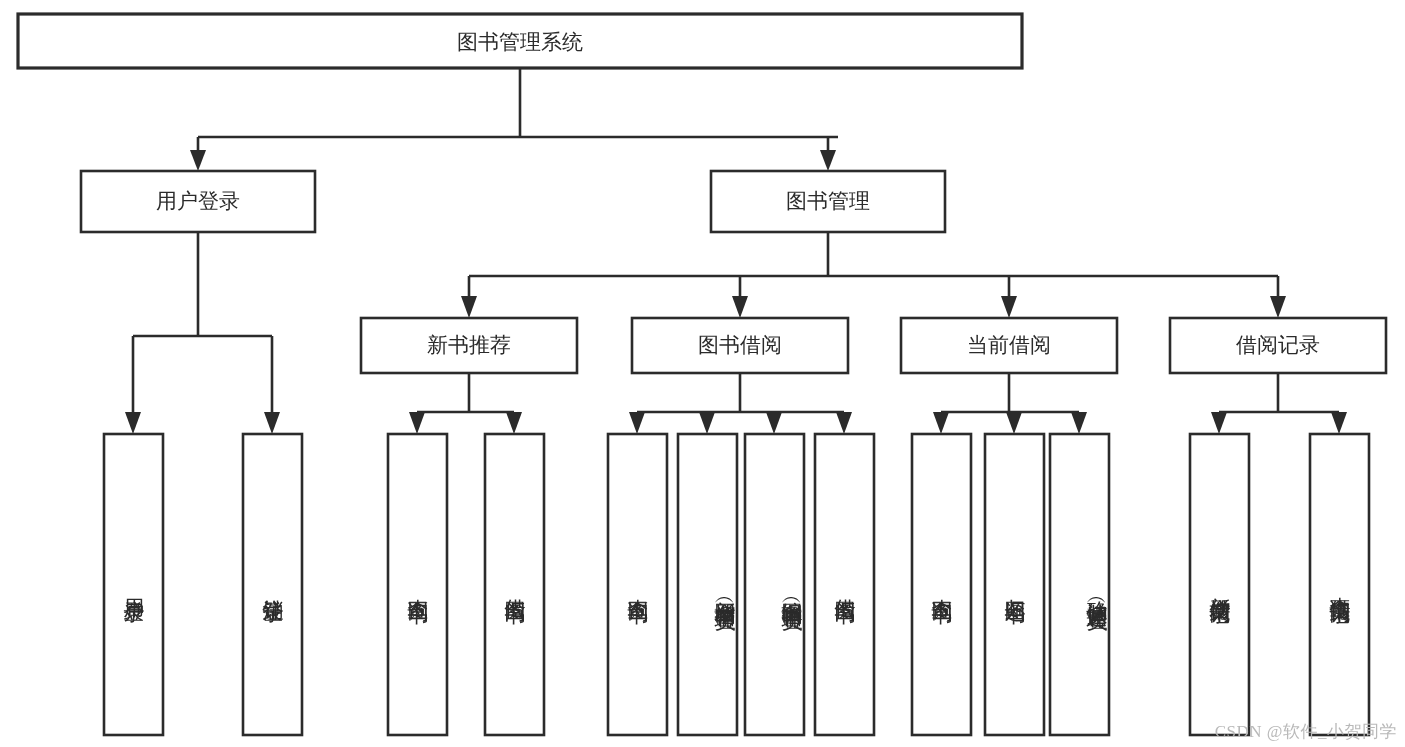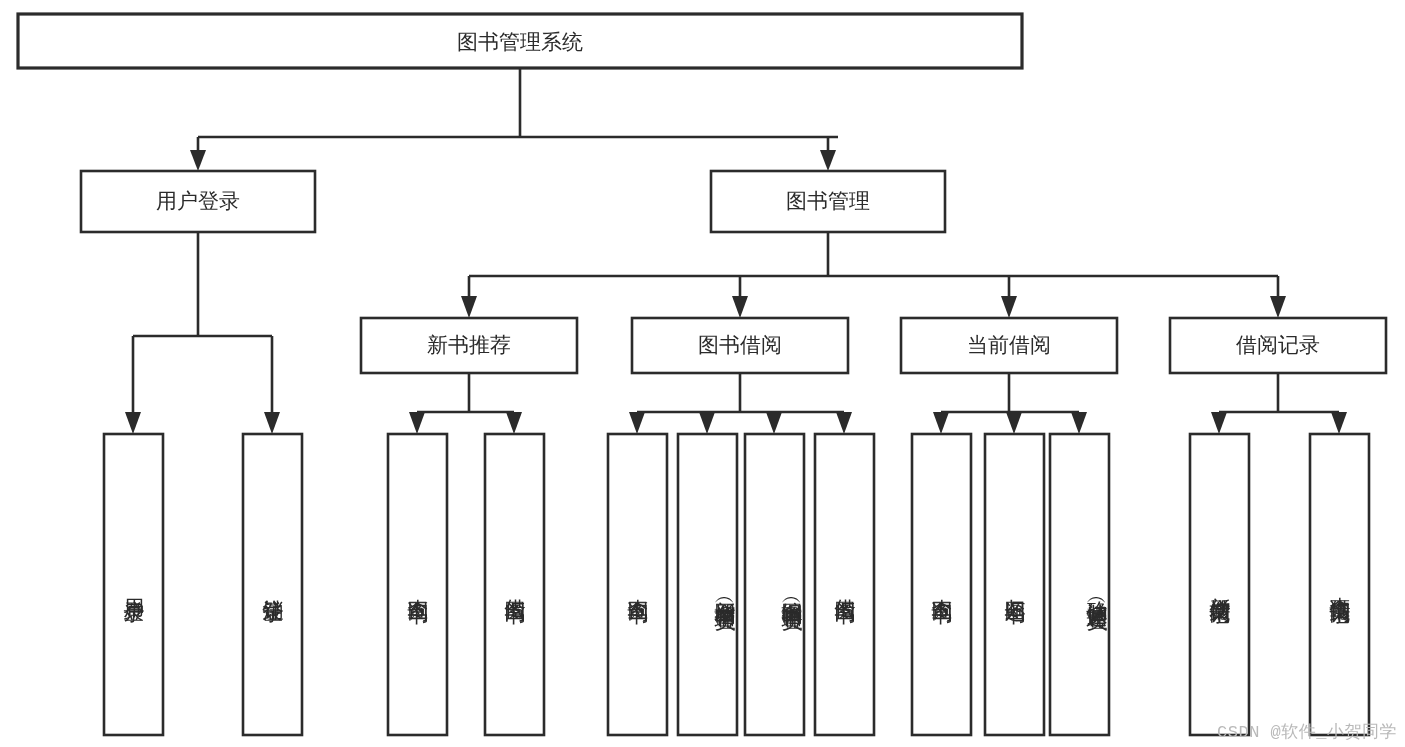--- a/index.html
+++ b/index.html
@@ -68,21 +68,21 @@
     white-space: nowrap;
     pointer-events: none;
   }
   .node-label-v.centered {
     align-items: center;
   }
   #watermark {
     position: absolute;
     right: 8px;
     bottom: 4px;
-    font-family: Liberation Mono, monospace;
+    font-family: Liberation Serif, serif;
     font-size: 17px;
     color: #b9b9b9;
     white-space: nowrap;
     letter-spacing: 0.5px;
   }
 </style>
 </head>
 <body>
 
 <div id="diagram-root">

